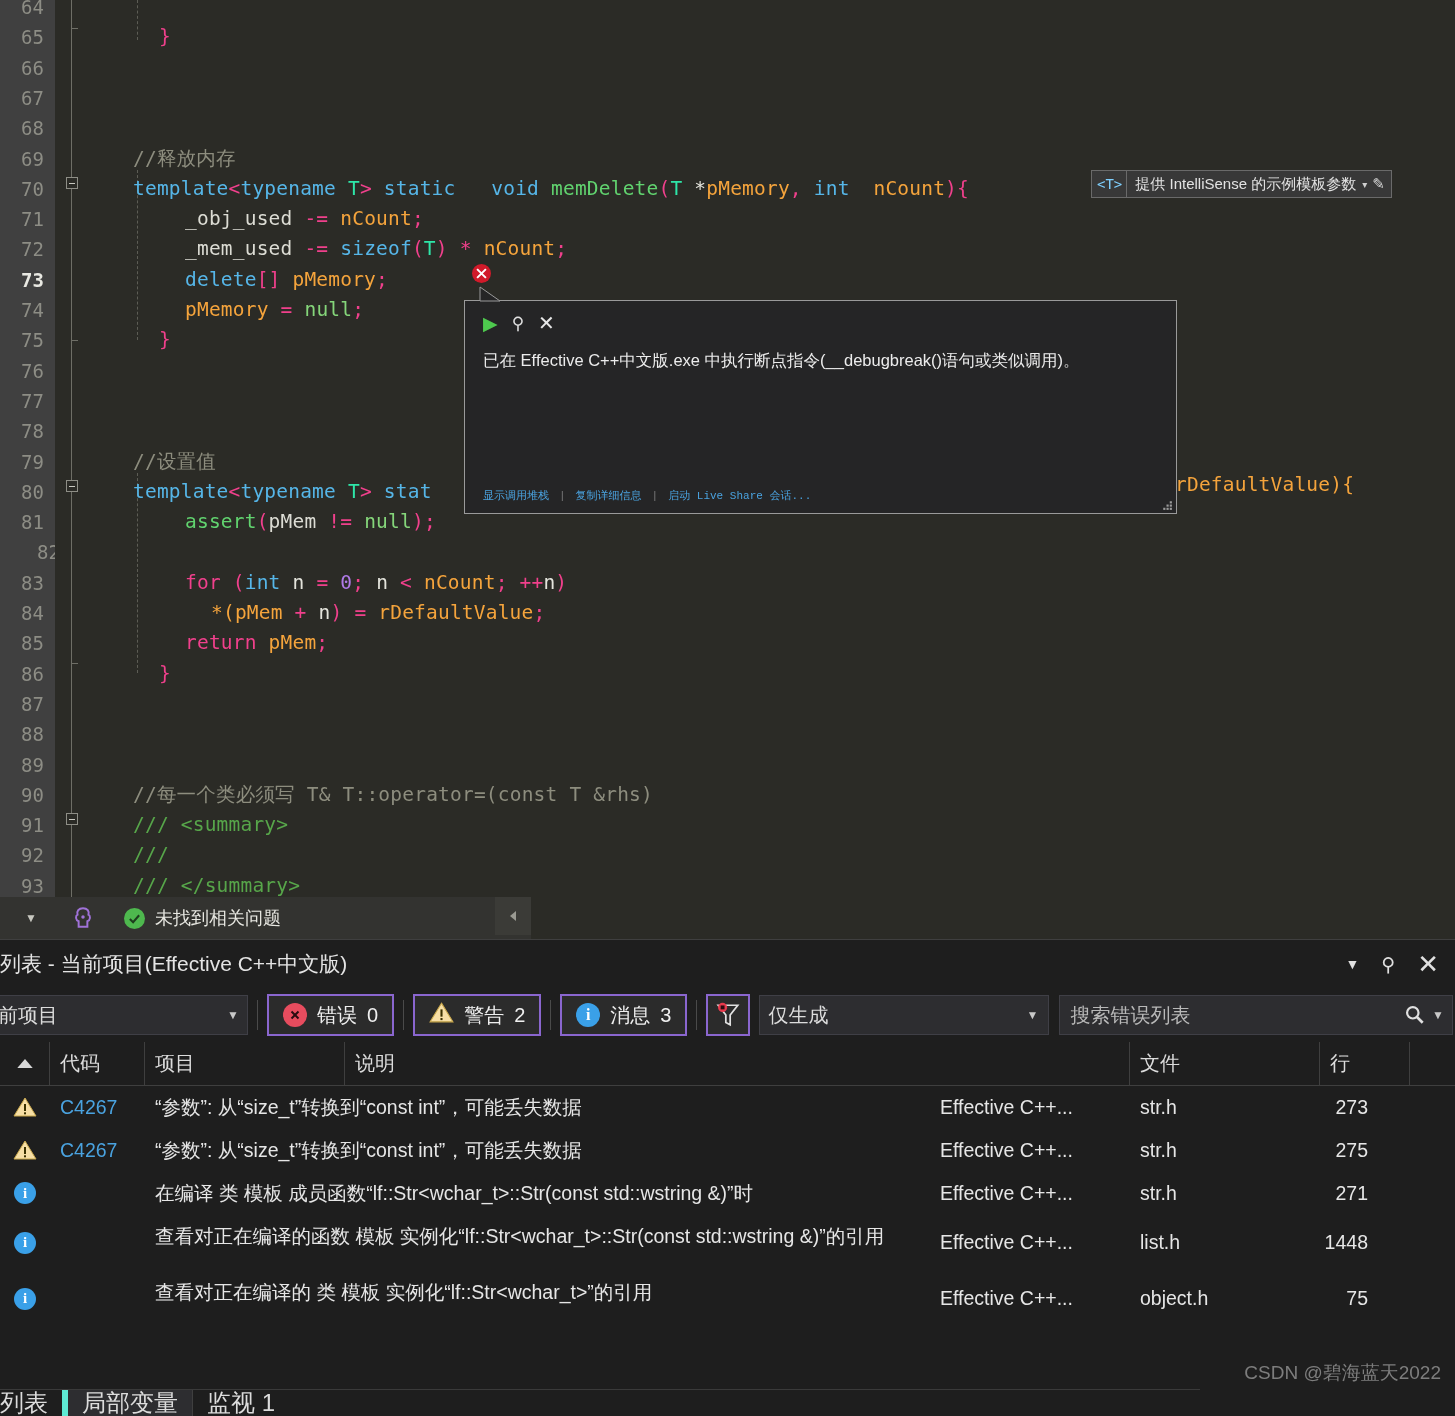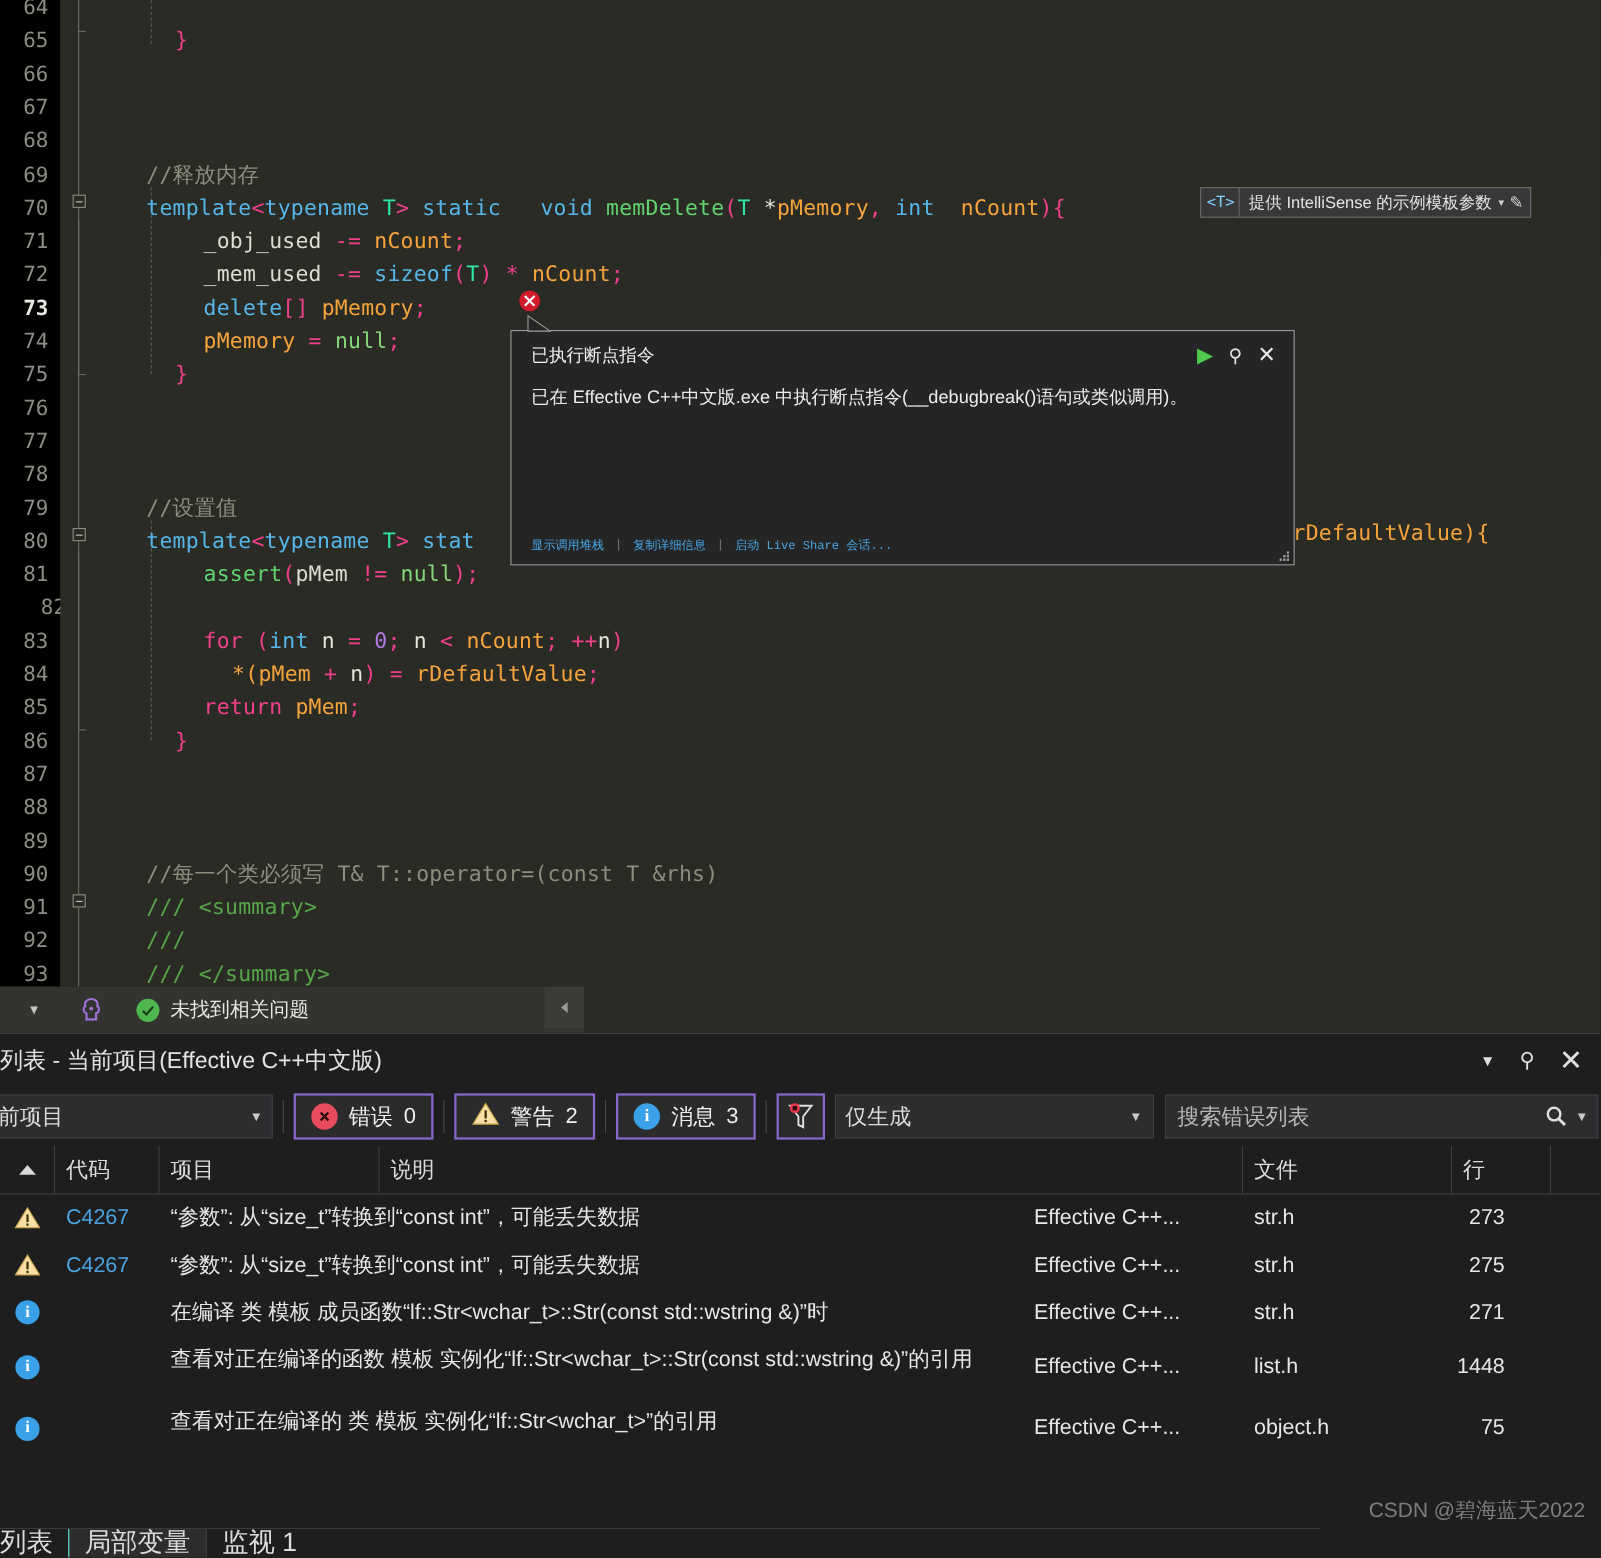--- a/index.html
+++ b/index.html
@@ -12,21 +12,21 @@
   #root { position: relative; width: 1455px; height: 1416px; }
 
   
   .editor {
     position: absolute; left: 0; top: 0; width: 1455px; height: 897px;
     background: #2b2b26;
     overflow: hidden;
   }
   .gutter-num-col {
     position: absolute; left: 0; top: 0; width: 55px; height: 897px;
-    background: #000000;
+    background: #404040;
   }
   .ln {
     position: absolute; left: 0; width: 44px; text-align: right;
     font-family: "DejaVu Sans Mono", monospace;
     font-size: 19px; color: #8d8d85; line-height: 30px; height: 30px;
   }
   .ln.cur { color: #e8e8e2; font-weight: bold; }
 
   
   .margin-strip {
@@ -247,21 +247,21 @@
   }
   .panel-tabs {
     position: absolute; left: 0; bottom: 0; width: 1455px; height: 26px;
     display: flex; align-items: flex-end; background: #1e1e1e;
   }
   .ptab {
     font-size: 24px; color: #dcdcdc; padding: 0 14px; line-height: 26px;
     white-space: nowrap;
   }
   .ptab.first { padding-left: 0; }
-  .ptab.sel { background: #2d2d30; border-left: 1px solid #5eead4; border-right: 1px solid #3f3f3f; }
+  .ptab.sel { background: #2d2d30; border-left: 6px solid #5eead4; border-right: 1px solid #3f3f3f; }
 </style>
 </head>
 <body>
 
 <div id="root">
 
   <div class="editor">
 
     <div class="gutter-num-col" id="lnGutter">
         <div class="ln" style="top: -8px;">64</div>
@@ -347,21 +347,20 @@
         <path d="M1 1 L9 9 M9 1 L1 9" stroke="#ffffff" stroke-width="1.8" fill="none"></path>
       </svg>
     </div>
 
     <svg class="exc-pointer" viewBox="0 0 24 24">
       <path d="M2 23 L2 9 L22 23 Z" fill="#252526" stroke="#9a9a9a" stroke-width="1"></path>
     </svg>
 
     <div class="exc-popup">
       <div class="exc-title-row">
-        <div class="exc-title">已执行断点指令</div>
         <div class="exc-btns">
           <span class="exc-play">▶</span>
           <span class="exc-pin">⚲</span>
           <span class="exc-close">✕</span>
         </div>
       </div>
       <div class="exc-body">已在 Effective C++中文版.exe 中执行断点指令(__debugbreak()语句或类似调用)。</div>
       <div class="exc-links">
         <span class="exc-link">显示调用堆栈</span>
         <span class="exc-sep">|</span>

